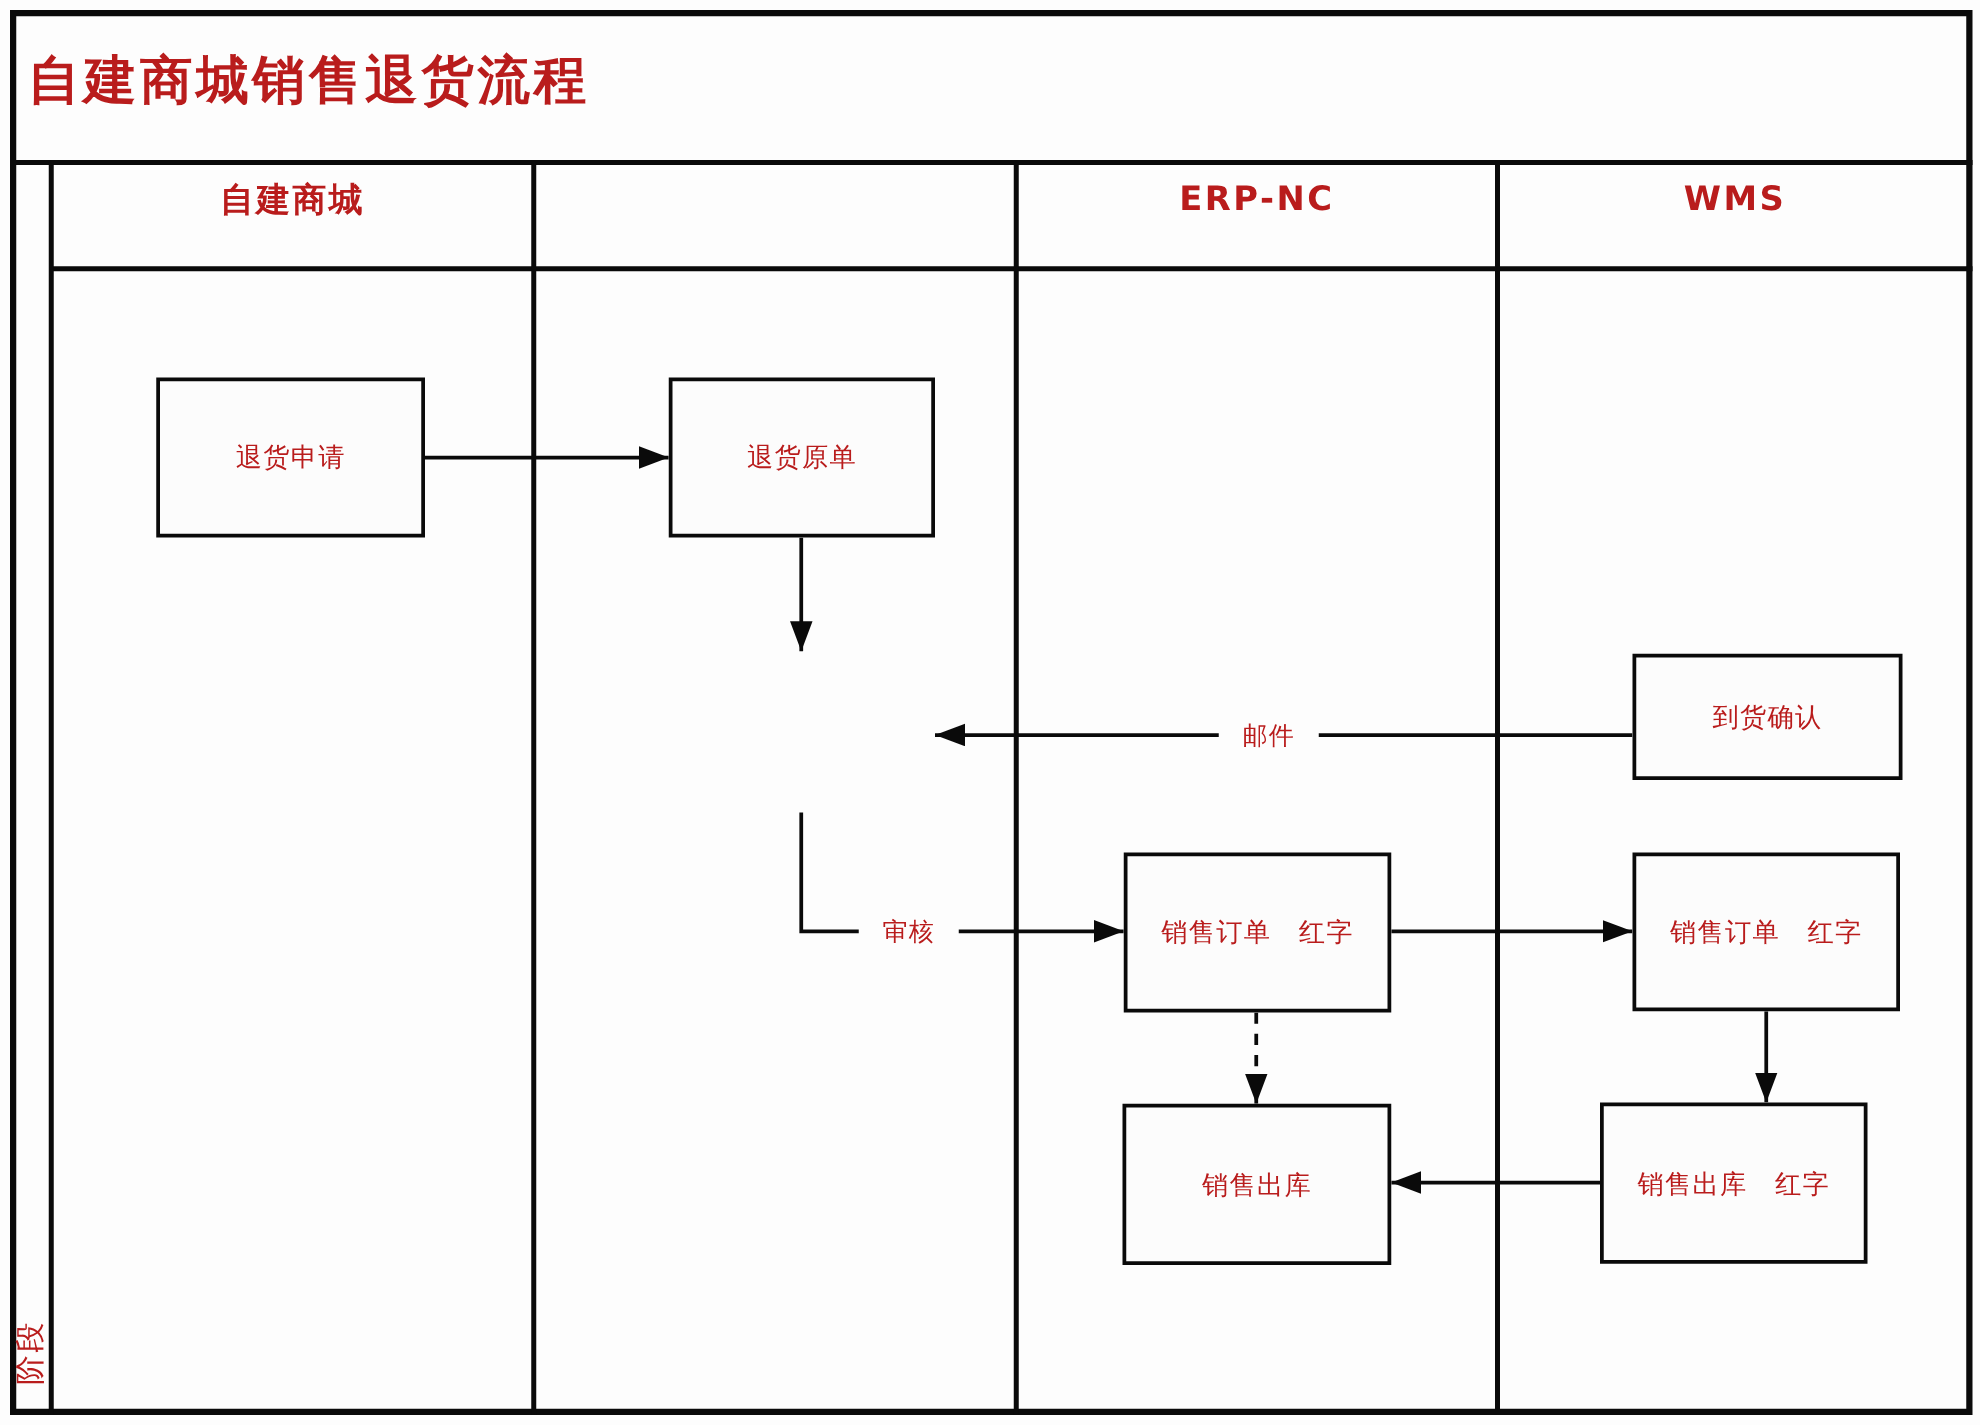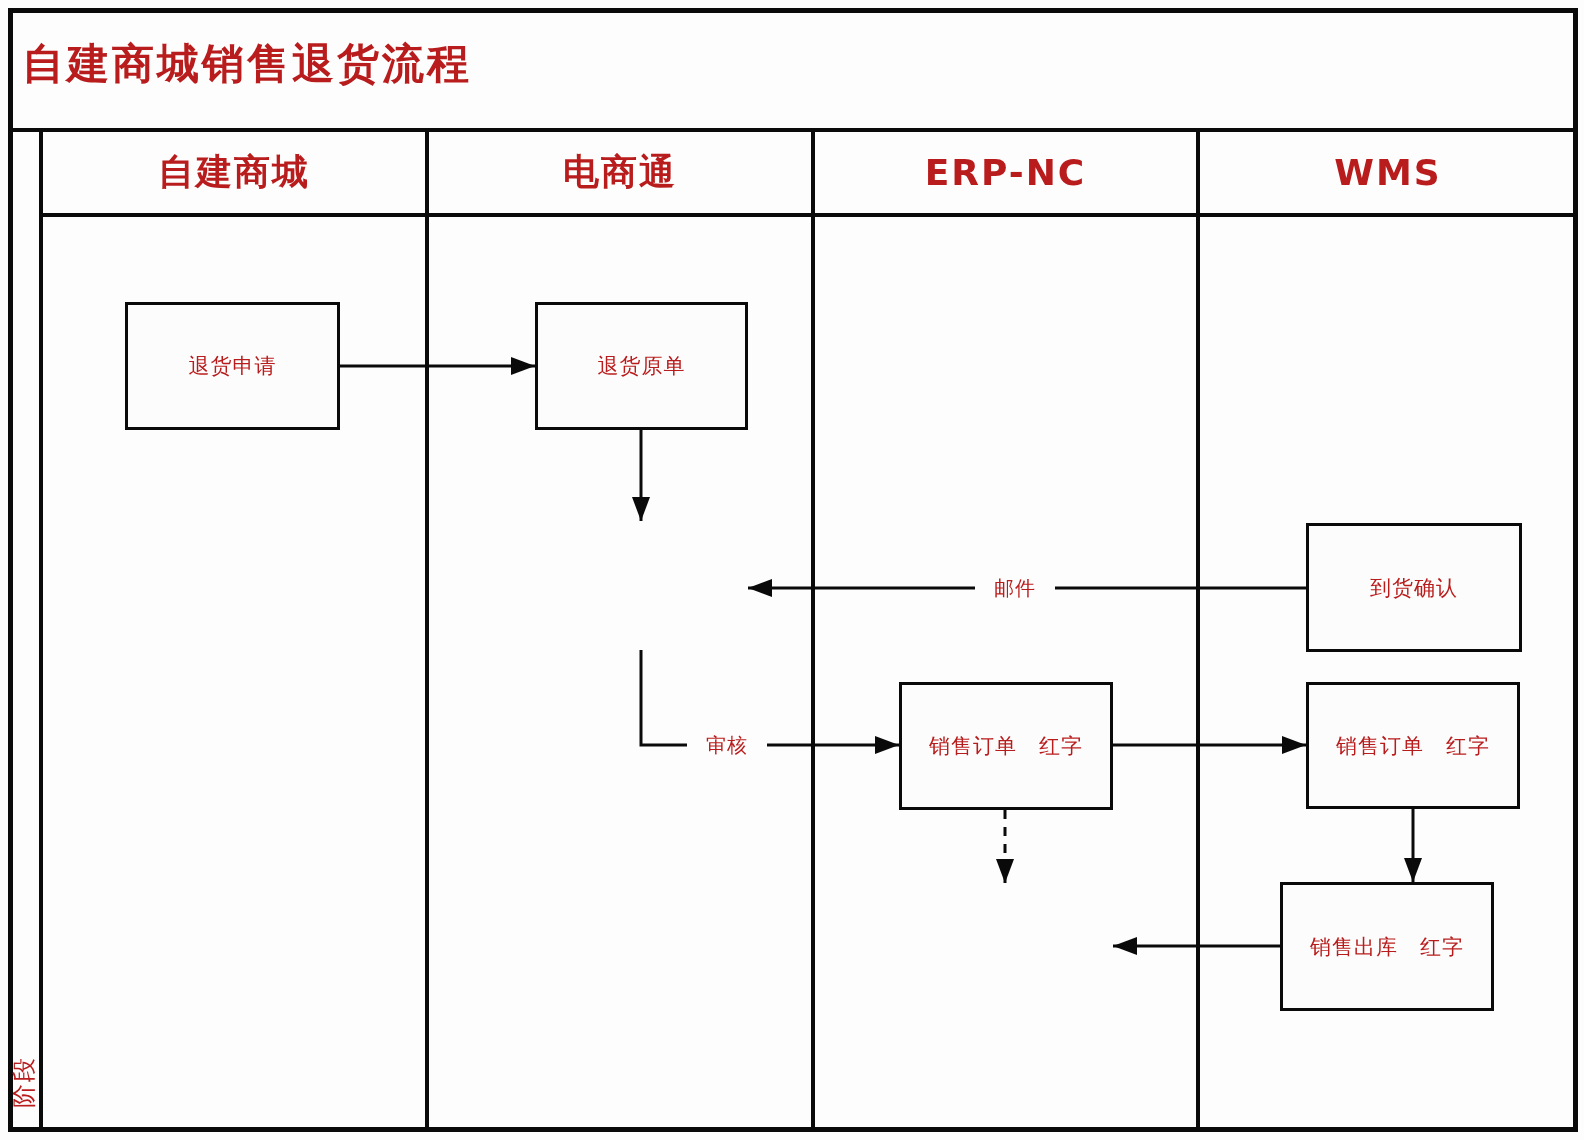--- a/index.html
+++ b/index.html
@@ -11,22 +11,22 @@
   .frame{
     position:absolute;left:8px;top:8px;width:1570px;height:1124px;
     border:5px solid #0a0a0a;box-sizing:border-box;background:transparent;
   }
   .title{
     position:absolute;left:22px;top:8px;height:112px;display:flex;align-items:center;
     font-size:42px;font-weight:bold;letter-spacing:3px;white-space:nowrap;
   }
   .hline,.vline{position:absolute;background:#0a0a0a;}
   .lane-header{
-    position:absolute;top:130px;height:85px;display:flex;align-items:center;justify-content:center;
-    font-size:36px;font-weight:600;letter-spacing:2px;box-sizing:border-box;
+    position:absolute;top:117px;height:85px;display:flex;align-items:center;justify-content:center;
+    font-size:27px;font-weight:600;letter-spacing:2px;box-sizing:border-box;
   }
   .node{
     position:absolute;border:3px solid #0a0a0a;background:#fcfcfc;box-sizing:border-box;
     display:flex;align-items:center;justify-content:center;
     font-size:21px;letter-spacing:1px;white-space:pre;text-align:center;
   }
   .edge-label{
     position:absolute;display:flex;align-items:center;justify-content:center;
     background:#fdfdfd;font-size:20px;letter-spacing:1px;white-space:nowrap;
   }
@@ -47,21 +47,20 @@
   <div class="title">自建商城销售退货流程</div>
 
   <div class="hline" style="left:8px;top:128px;width:1570px;height:4px;"></div>
   <div class="hline" style="left:41px;top:213px;width:1537px;height:4px;"></div>
   <div class="vline" style="left:39px;top:130px;width:4px;height:1002px;"></div>
   <div class="vline" style="left:425px;top:130px;width:4px;height:1002px;"></div>
   <div class="vline" style="left:811px;top:130px;width:4px;height:1002px;"></div>
   <div class="vline" style="left:1196px;top:130px;width:4px;height:1002px;"></div>
 
   <div class="lane-header" style="left:41px;width:386px;">自建商城</div>
-  <div class="lane-header" style="left:427px;width:386px;">电商通</div>
   <div class="lane-header" style="left:813px;width:385px;">ERP-NC</div>
   <div class="lane-header" style="left:1198px;width:380px;">WMS</div>
 
   <div class="phase-label">阶段</div>
 
   <svg class="connectors" viewBox="0 0 1584 1140">
     <defs>
       <marker id="ah" markerWidth="9" markerHeight="7" refX="8" refY="3" orient="auto" markerUnits="strokeWidth">
         <path d="M0,0 L8,3 L0,6 Z" fill="#0a0a0a"></path>
       </marker>
@@ -76,18 +75,19 @@
       <path d="M1413,809 L1413,882" marker-end="url(#ah)"></path>
       <path d="M1306,946 L1113,946" marker-end="url(#ah)"></path>
     </g>
   </svg>
 
   <div class="edge-label" style="left:975px;top:570px;width:80px;height:36px;">邮件</div>
   <div class="edge-label" style="left:687px;top:727px;width:80px;height:36px;">审核</div>
 
   <div class="node" style="left:535px;top:302px;width:213px;height:128px;">退货原单</div>
   <div class="node" style="left:125px;top:302px;width:215px;height:128px;">退货申请</div>
-  <div class="node" style="left:1306px;top:523px;width:216px;height:129px;">到货确认</div>
+  <div class="node" style="left:1306px;top:523px;width:216px;height:101px;">到货确认</div>
   <div class="node" style="left:899px;top:682px;width:214px;height:128px;">销售订单　红字</div>
   <div class="node" style="left:1306px;top:682px;width:214px;height:127px;">销售订单　红字</div>
+  <div class="node" style="left:898px;top:883px;width:215px;height:129px;">销售出库</div>
   <div class="node" style="left:1280px;top:882px;width:214px;height:129px;">销售出库　红字</div>
 
 </div>
 
 </body></html>

